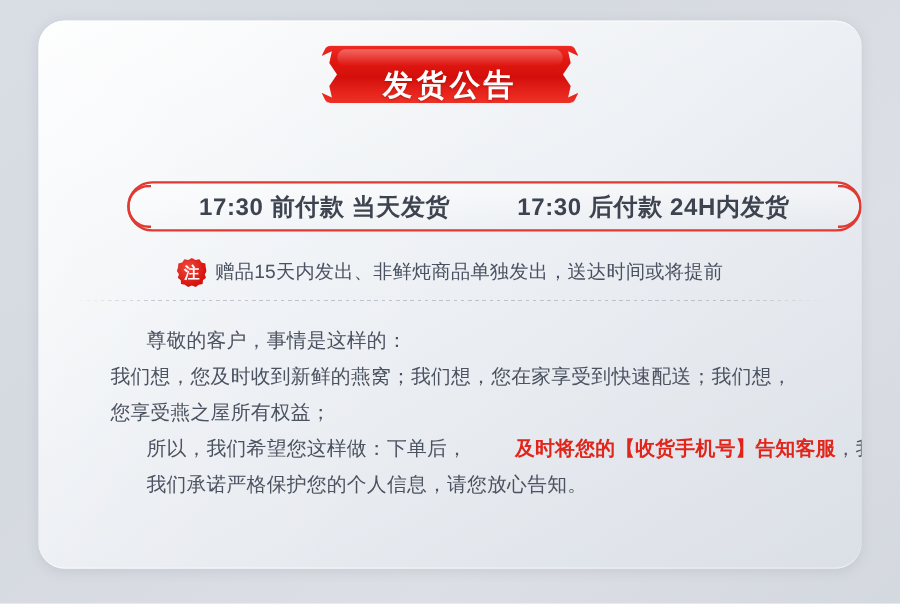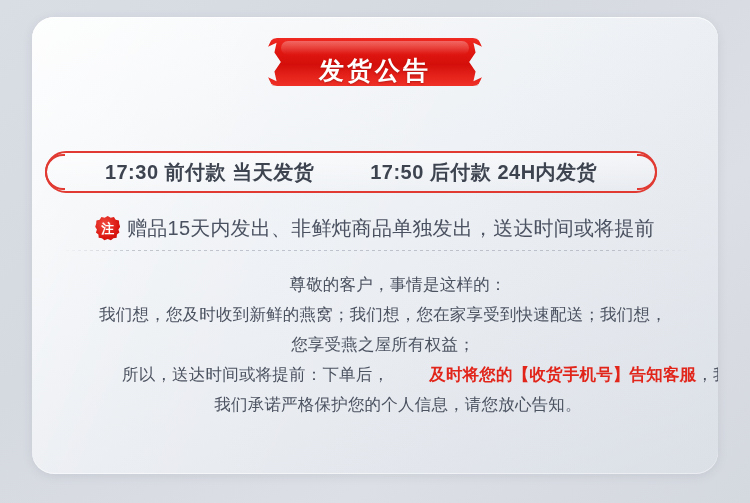--- a/index.html
+++ b/index.html
@@ -127,21 +127,21 @@
     white-space: nowrap;
   }
 
   
   #capsule-wrap {
     position: absolute;
     left: 13px;
     right: 0;
     top: 134px;
     display: flex;
-    justify-content: flex-start;
+    justify-content: flex-end;
   }
 
   .capsule {
     position: relative;
     width: 612px;
     height: 42px;
     display: flex;
     align-items: center;
     justify-content: center;
     gap: 56px;
@@ -208,21 +208,21 @@
     line-height: 1;
     clip-path: polygon(
       50% 0%, 62% 7%, 75% 4%, 82% 15%, 95% 18%, 96% 31%,
       100% 43%, 93% 54%, 97% 66%, 87% 74%, 86% 87%, 73% 89%,
       63% 97%, 50% 92%, 37% 97%, 27% 89%, 14% 87%, 13% 74%,
       3% 66%, 7% 54%, 0% 43%, 4% 31%, 5% 18%, 18% 15%,
       25% 4%, 38% 7%);
   }
 
   .note-text {
-    font-size: 20px;
+    font-size: 16px;
     color: #4a5160;
     white-space: nowrap;
     letter-spacing: .2px;
   }
 
   
   #divider {
     position: absolute;
     left: 28px;
     right: 28px;
@@ -245,21 +245,20 @@
     right: 44px;
     top: 252px;
   }
 
   .body-line {
     font-size: 16.5px;
     line-height: 30px;
     color: #4b5260;
     letter-spacing: .2px;
     white-space: nowrap;
-    text-align: center;
   }
 
   .body-line.indent { text-indent: 30px; }
 
   .hl-red {
     color: #e1251b;
     font-weight: bold;
     margin-left: 40px;
   }
 </style>
@@ -272,35 +271,35 @@
     <div id="banner-wrap">
       <div class="banner">
         <span class="banner-text">发货公告</span>
       </div>
     </div>
 
 
     <div id="capsule-wrap">
       <div class="capsule">
         <span class="capsule-item">17:30 前付款  当天发货</span>
-        <span class="capsule-item">17:50 后付款  24H内发货</span>
+        <span class="capsule-item">17:30 后付款  24H内发货</span>
       </div>
     </div>
 
     <div id="note-row">
       <span class="seal">注</span>
       <span class="note-text">赠品15天内发出、非鲜炖商品单独发出，送达时间或将提前</span>
     </div>
 
     <div id="divider"></div>
 
     <div id="body">
       <div class="body-line indent">尊敬的客户，事情是这样的：</div>
       <div class="body-line">我们想，您及时收到新鲜的燕窝；我们想，您在家享受到快速配送；我们想，</div>
       <div class="body-line">您享受燕之屋所有权益；</div>
       <div class="body-line indent">
-        <span>所以，送达时间或将提前：下单后，</span><span class="hl-red">及时将您的【收货手机号】告知客服</span><span>，我</span>
+        <span>所以，我们希望您这样做：下单后，</span><span class="hl-red">及时将您的【收货手机号】告知客服</span><span>，我</span>
       </div>
       <div class="body-line indent">我们承诺严格保护您的个人信息，请您放心告知。</div>
     </div>
 
   </div>
 </div>
 
 </body></html>

